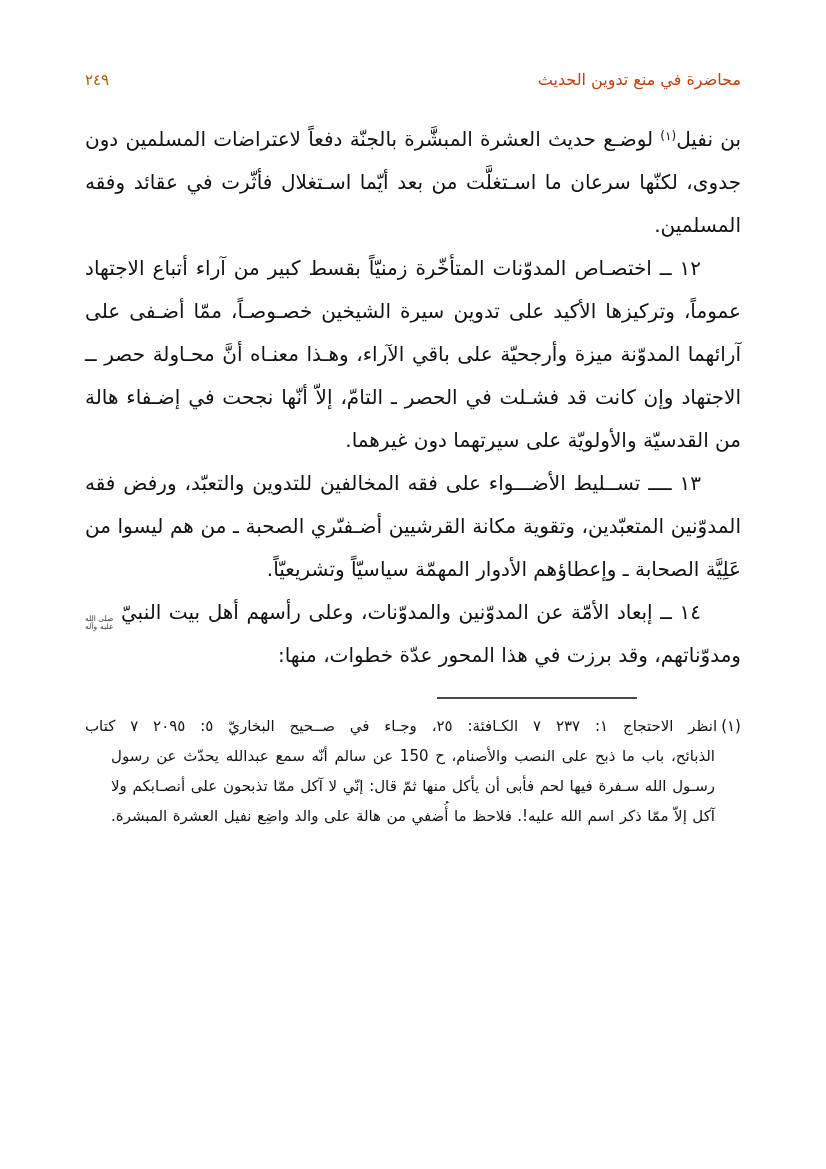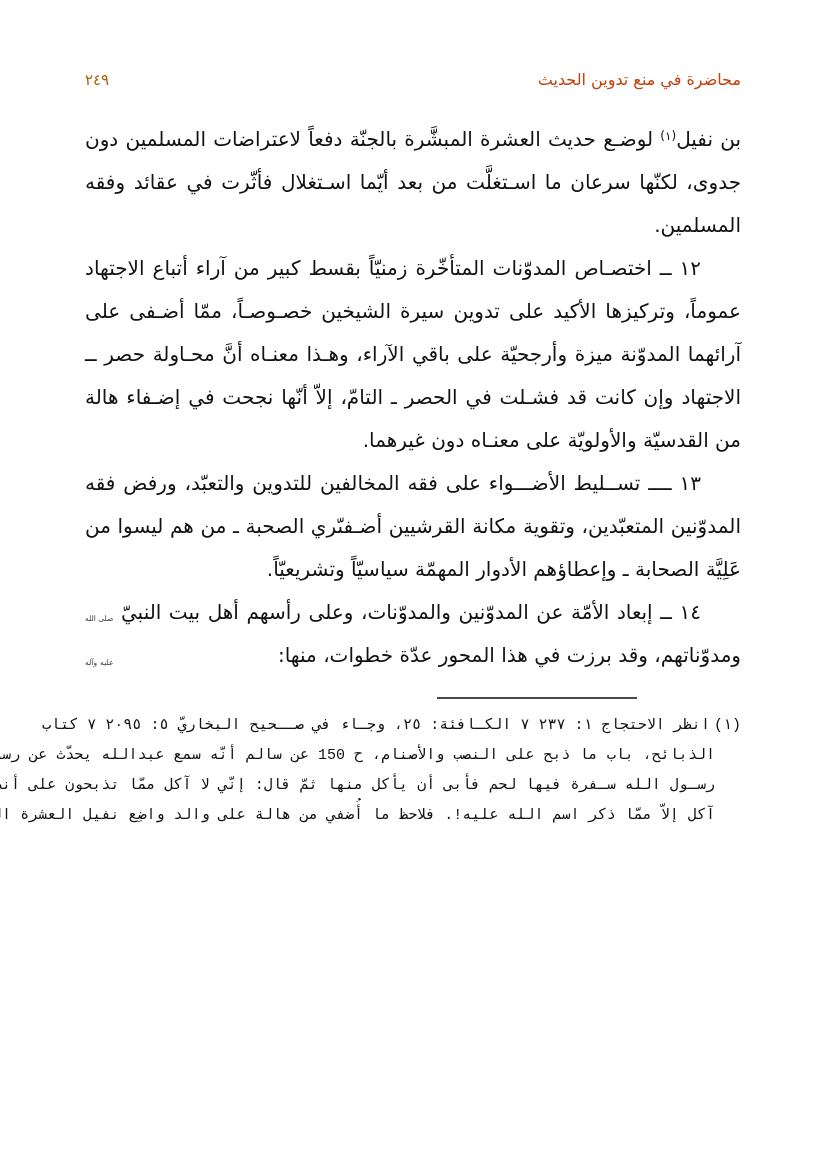--- a/index.html
+++ b/index.html
@@ -58,33 +58,31 @@
   }
   .salawat{
     display:inline-flex;
     flex-direction:column;
     justify-content:center;
     text-align:center;
     font-size:7.5px;
     line-height:8px;
     vertical-align:-2px;
     color:#3a3a3a;
-    gap:36px;
   }
   .fn-rule{
     width:200px;
     height:2px;
     background:#4a4a4a;
     margin-top:20px;
     margin-right:104px;
   }
   .footnote{
     margin-top:12px;
     font-size:15px;
-    font-family:Liberation Mono, monospace;
   }
   .fn-ln{
     width:100%;
     box-sizing:border-box;
     height:30px;
     line-height:30px;
     text-align:justify;
     text-align-last:justify;
     white-space:nowrap;
   }
@@ -106,21 +104,21 @@
   <div class="body-text">
 
     <div class="ln"><span>بن نفيل</span><sup class="fnref">(١)</sup><span> لوضـع حديث العشرة المبشَّرة بالجنّة دفعاً لاعتراضات المسلمين دون</span></div>
     <div class="ln">جدوى، لكنّها سرعان ما اسـتغلَّت من بعد أيّما اسـتغلال فأثّرت في عقائد وفقه</div>
     <div class="ln end">المسلمين.</div>
 
     <div class="ln ind">١٢ ــ اختصـاص المدوّنات المتأخّرة زمنيّاً بقسط كبير من آراء أتباع الاجتهاد</div>
     <div class="ln">عموماً، وتركيزها الأكيد على تدوين سيرة الشيخين خصـوصـاً، ممّا أضـفى على</div>
     <div class="ln">آرائهما المدوّنة ميزة وأرجحيّة على باقي الآراء، وهـذا معنـاه أنَّ محـاولة حصر ــ</div>
     <div class="ln">الاجتهاد وإن كانت قد فشـلت في الحصر ـ التامّ، إلاّ أنّها نجحت في إضـفاء هالة</div>
-    <div class="ln end">من القدسيّة والأولويّة على معنـاه دون غيرهما.</div>
+    <div class="ln end">من القدسيّة والأولويّة على سيرتهما دون غيرهما.</div>
 
     <div class="ln ind">١٣ ــــ تســليط الأضـــواء على فقه المخالفين للتدوين والتعبّد، ورفض فقه</div>
     <div class="ln">المدوّنين المتعبّدين، وتقوية مكانة القرشيين أضـفىّري الصحبة ـ من هم ليسوا من</div>
     <div class="ln end">عَلِيَّة الصحابة ـ وإعطاؤهم الأدوار المهمّة سياسيّاً وتشريعيّاً.</div>
 
     <div class="ln ind"><span>١٤ ــ إبعاد الأمّة عن المدوّنين والمدوّنات، وعلى رأسهم أهل بيت النبيّ</span> <span class="salawat">
           <span>صلى الله</span>
           <span>عليه وآله</span>
         </span></div>
     <div class="ln end">ومدوّناتهم، وقد برزت في هذا المحور عدّة خطوات، منها:</div>

